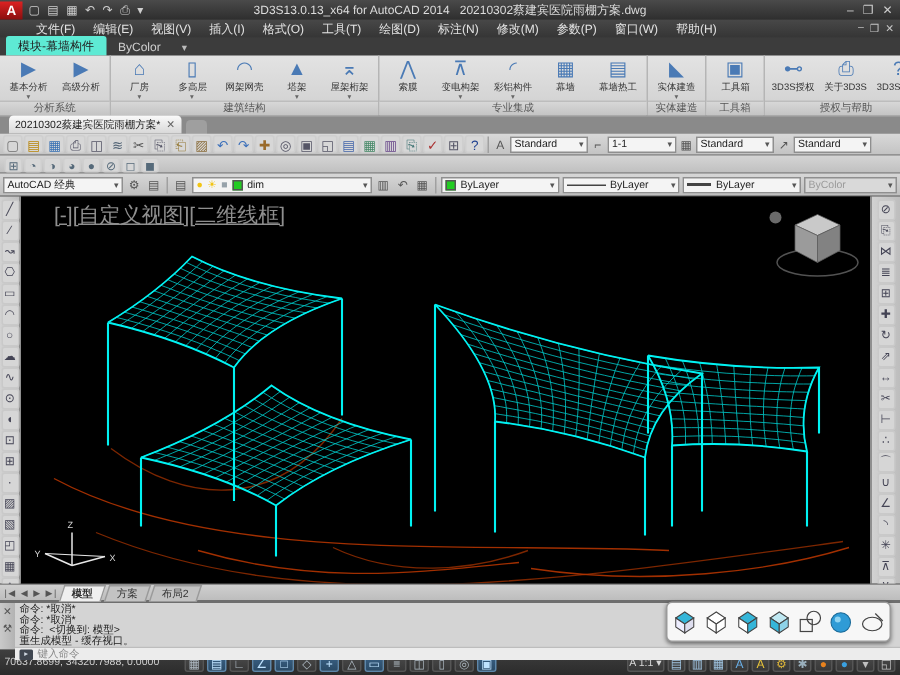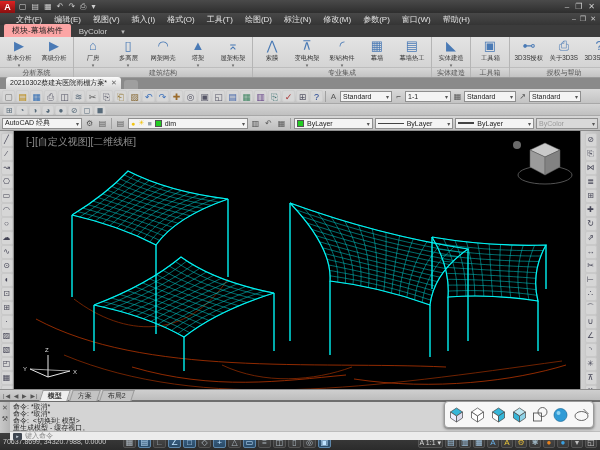--- a/index.html
+++ b/index.html
@@ -13,29 +13,29 @@
   .logo { width:15px; height:12px; background:linear-gradient(#d22,#8a0f0f); color:#fff;
     font-size:9px; font-weight:bold; text-align:center; line-height:12px; margin-right:2px; }
   .qat { display:flex; gap:1px; align-items:center; }
   .qat span { font-size:8px; color:#cfcfcf; padding:0 2px; cursor:default; }
   .tbar-title { position:absolute; left:0; right:0; text-align:center; pointer-events:none;
     color:#dcdcdc; white-space:nowrap; }
   .wctl { margin-left:auto; display:flex; gap:6px; padding-right:5px; color:#cfcfcf; }
 
   
   .menubar { height:12px; background:linear-gradient(#484848,#353535); display:flex;
-    align-items:center; color:#e2e2e2; font-size:8px; padding-left:10px; flex:0 0 12px; }
+    align-items:center; color:#e2e2e2; font-size:8px; padding-left:18px; flex:0 0 12px; }
   .menu-item { padding:0 6px; cursor:default; }
   .mdi-ctl { margin-left:auto; display:flex; gap:4px; padding-right:4px; color:#c5c5c5; font-size:7px; }
 
   
   .ribbontabs { height:12px; background:#3c3c3c; display:flex; align-items:flex-end;
     padding-left:4px; flex:0 0 12px; }
   .rtab { font-size:8px; padding:1px 8px; color:#cfcfcf; cursor:default; }
-  .rtab.active { background:#fca5a5; color:#222; border-radius:2px 2px 0 0; }
+  .rtab.active { background:#5eead4; color:#222; border-radius:2px 2px 0 0; }
   .rtab-caret { color:#bbb; font-size:7px; padding:1px 6px; }
   .ribbon { height:41px; background:linear-gradient(#e3e3e3,#cfcfcf); display:flex;
     align-items:stretch; flex:0 0 41px; border-bottom:1px solid #9a9a9a; }
   .rgroup { display:flex; flex-direction:column; border-right:1px solid #b5b5b5; }
   .rbtns { flex:1; display:flex; align-items:flex-start; padding:1px 2px 0 2px; gap:1px; }
   .rbtn { width:34px; display:flex; flex-direction:column; align-items:center; cursor:default; }
   .rbtn .ric { font-size:13px; line-height:15px; color:#4a7ab5; }
   .rbtn .rlb { font-size:7px; color:#333; white-space:nowrap; transform:scale(.9); }
   .rbtn .rcaret { font-size:5px; color:#666; line-height:4px; }
   .rlabel { font-size:7px; color:#555; text-align:center; background:linear-gradient(#d7d7d7,#c3c3c3);
@@ -70,21 +70,21 @@
 
   
   .mid { flex:1; display:flex; background:#4a4a4a; min-height:0; }
   .vtool { width:14px; background:linear-gradient(90deg,#d2d2d2,#bdbdbd); display:flex;
     flex-direction:column; align-items:center; padding-top:2px; gap:0; border-right:1px solid #8f8f8f; }
   .vtool.right { width:20px; border-right:none; border-left:1px solid #8f8f8f; }
   .vtool span { font-size:8px; line-height:12px; color:#445; width:12px; text-align:center;
     border:1px solid #c9c9c9; border-radius:2px; background:#d6d6d6; cursor:default; }
   .vgap { height:5px; }
   .canvas-wrap { flex:1; position:relative; background:#000; overflow:hidden; }
-  .vp-label { position:absolute; left:12px; top:4px; color:#8f8f8f; font-size:10px; z-index:3; cursor:default; }
+  .vp-label { position:absolute; left:22px; top:4px; color:#8f8f8f; font-size:14px; z-index:3; cursor:default;text-decoration:underline; }
   svg.cv { position:absolute; inset:0; width:100%; height:100%; }
 
   
   .laytabs { height:11px; background:linear-gradient(#cfcfcf,#bdbdbd); display:flex; align-items:center;
     font-size:7px; color:#333; padding-left:3px; gap:2px; flex:0 0 11px; border-top:1px solid #8d8d8d; }
   .laynav { color:#555; font-size:6px; letter-spacing:1px; }
   .ltab { padding:0 6px; border:1px solid #9a9a9a; border-bottom:none; background:#c3c3c3;
     transform:skewX(-18deg); cursor:default; }
   .ltab i { display:inline-block; transform:skewX(18deg); font-style:normal; }
   .ltab.active { background:#efefef; font-weight:bold; }
@@ -128,20 +128,23 @@
     <div class="logo">A</div>
     <div class="qat" id="qat">
         <span>▢</span>
         <span>▤</span>
         <span>▦</span>
         <span>↶</span>
         <span>↷</span>
         <span>⎙</span>
         <span>▾</span>
       </div>
+    <div class="tbar-title">
+      <span>3D3S13.0.13_x64 for AutoCAD 2014</span>&nbsp;&nbsp;&nbsp;<span>20210302蔡建宾医院雨棚方案.dwg</span>
+    </div>
     <div class="wctl" id="wctl">
         <span>–</span>
         <span>❐</span>
         <span>✕</span>
       </div>
   </div>
 
   <div class="menubar">
     <span id="menuitems" style="display:flex">
         <span class="menu-item">文件(F)</span>

